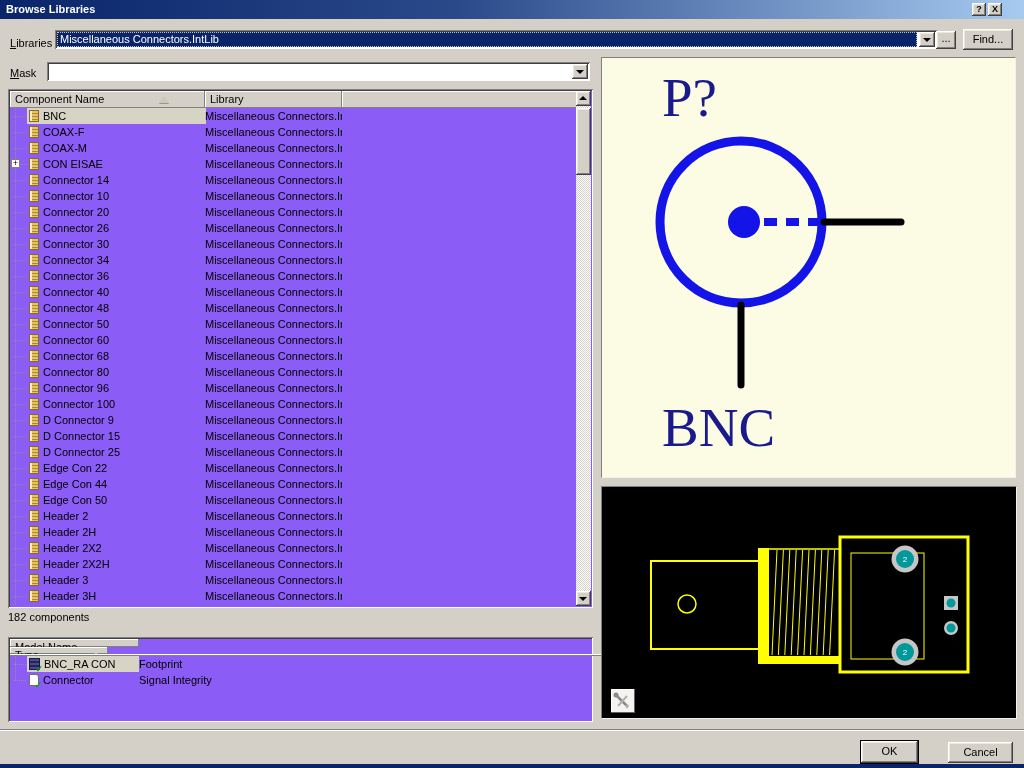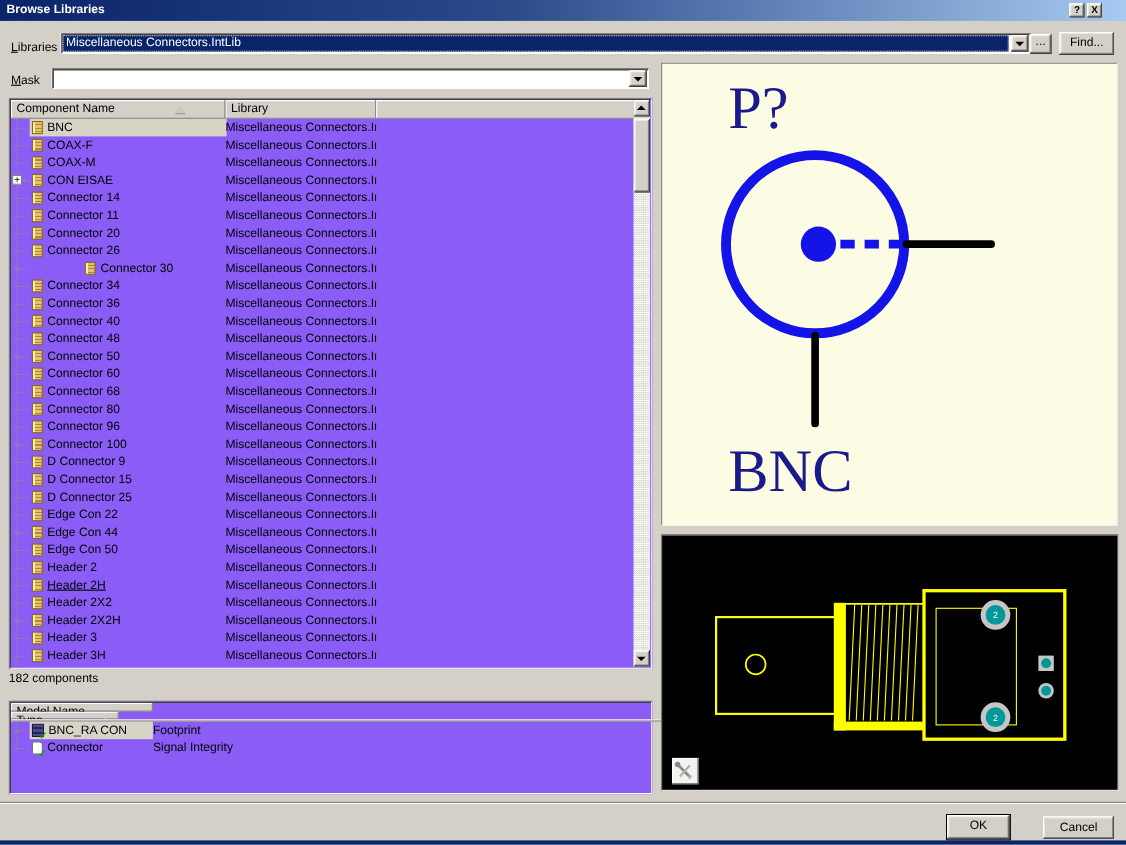--- a/index.html
+++ b/index.html
@@ -176,21 +176,21 @@
         <span class="cell-name" style="width:179px;">
           <span class="comp-icon"></span>
           <span>Connector 14</span>
         </span>
         <span class="cell-lib" style="left:195px; width:137px;">Miscellaneous Connectors.Ir</span>
       </div>
       <div class="crow">
         <span class="tree-h"></span>
         <span class="cell-name" style="width:179px;">
           <span class="comp-icon"></span>
-          <span>Connector 11</span>
+          <span>Connector 10</span>
         </span>
         <span class="cell-lib" style="left:195px; width:137px;">Miscellaneous Connectors.Ir</span>
       </div>
       <div class="crow">
         <span class="tree-h"></span>
         <span class="cell-name" style="width:179px;">
           <span class="comp-icon"></span>
           <span>Connector 20</span>
         </span>
         <span class="cell-lib" style="left:195px; width:137px;">Miscellaneous Connectors.Ir</span>
@@ -198,21 +198,21 @@
       <div class="crow">
         <span class="tree-h"></span>
         <span class="cell-name" style="width:179px;">
           <span class="comp-icon"></span>
           <span>Connector 26</span>
         </span>
         <span class="cell-lib" style="left:195px; width:137px;">Miscellaneous Connectors.Ir</span>
       </div>
       <div class="crow">
         <span class="tree-h"></span>
-        <span class="cell-name" style="width:179px;justify-content:center;">
+        <span class="cell-name" style="width:179px;">
           <span class="comp-icon"></span>
           <span>Connector 30</span>
         </span>
         <span class="cell-lib" style="left:195px; width:137px;">Miscellaneous Connectors.Ir</span>
       </div>
       <div class="crow">
         <span class="tree-h"></span>
         <span class="cell-name" style="width:179px;">
           <span class="comp-icon"></span>
           <span>Connector 34</span>
@@ -342,21 +342,21 @@
       <div class="crow">
         <span class="tree-h"></span>
         <span class="cell-name" style="width:179px;">
           <span class="comp-icon"></span>
           <span>Header 2</span>
         </span>
         <span class="cell-lib" style="left:195px; width:137px;">Miscellaneous Connectors.Ir</span>
       </div>
       <div class="crow">
         <span class="tree-h"></span>
-        <span class="cell-name" style="width:179px;text-decoration:underline;">
+        <span class="cell-name" style="width:179px;">
           <span class="comp-icon"></span>
           <span>Header 2H</span>
         </span>
         <span class="cell-lib" style="left:195px; width:137px;">Miscellaneous Connectors.Ir</span>
       </div>
       <div class="crow">
         <span class="tree-h"></span>
         <span class="cell-name" style="width:179px;">
           <span class="comp-icon"></span>
           <span>Header 2X2</span>

